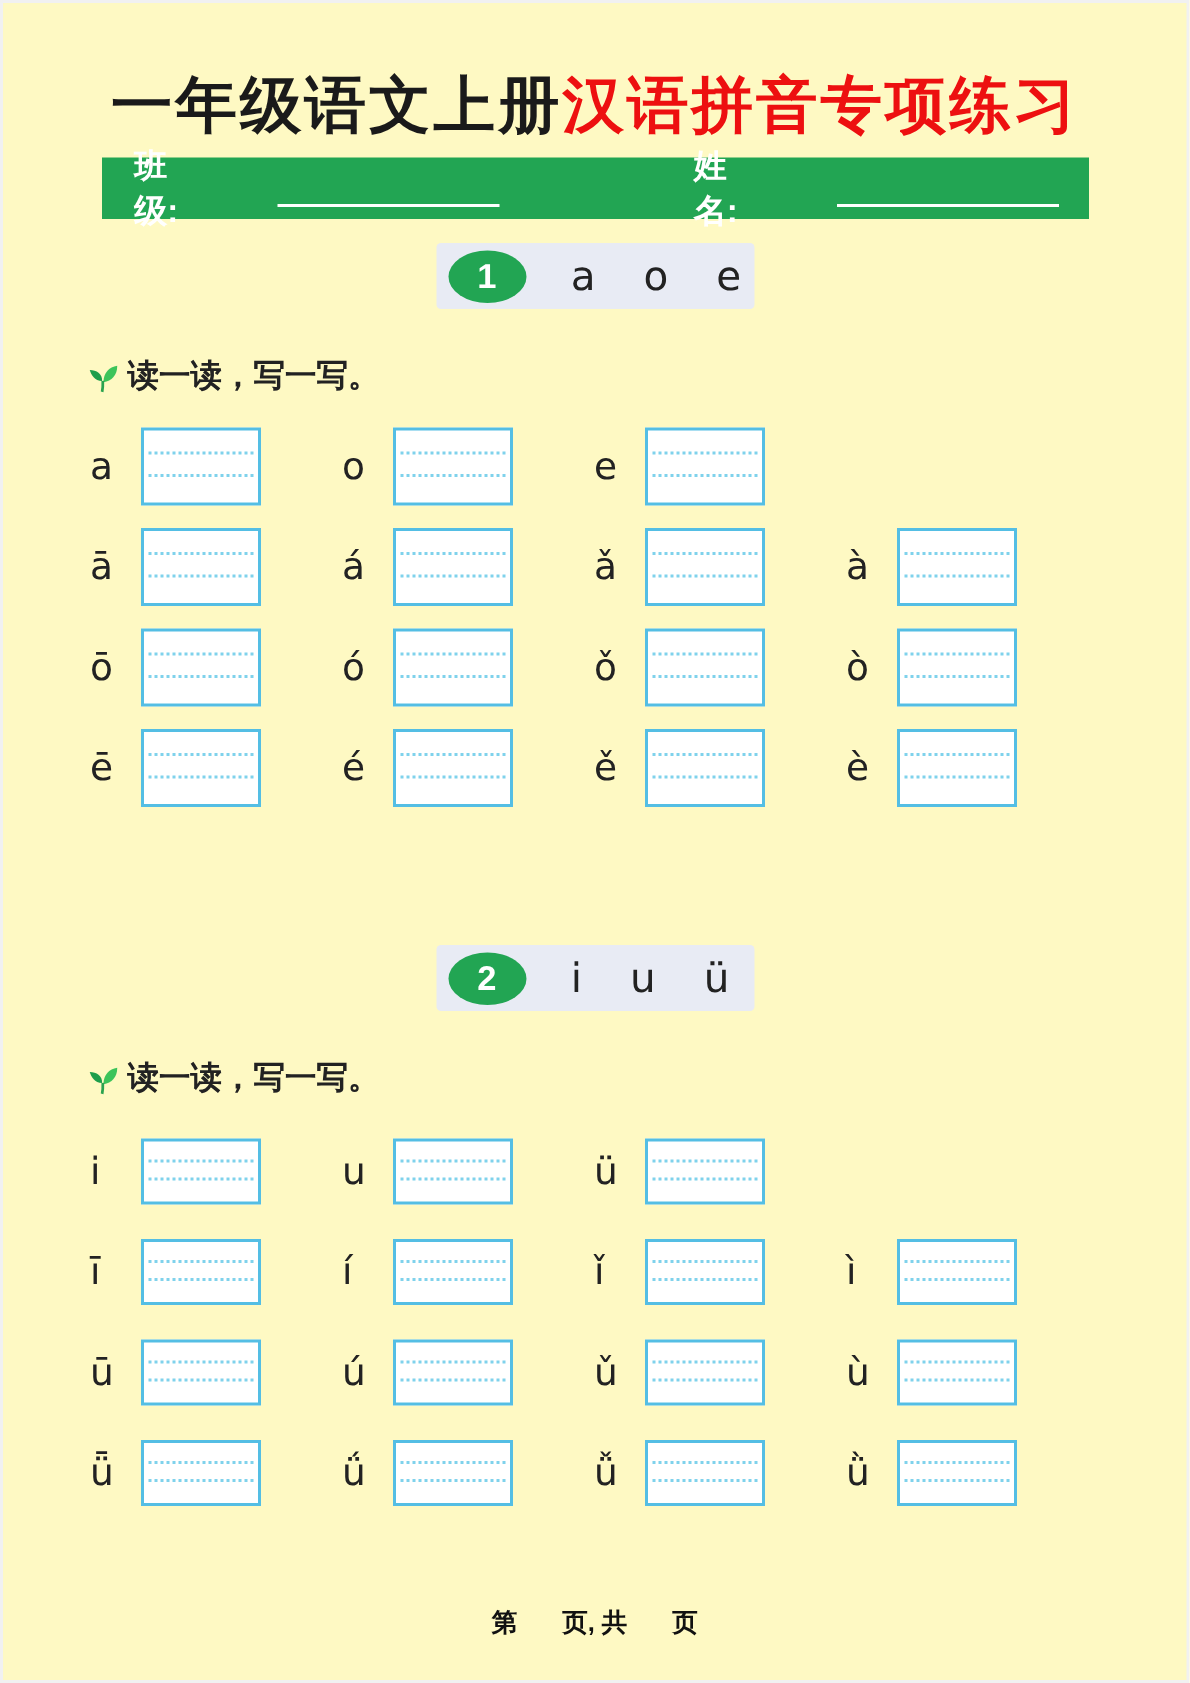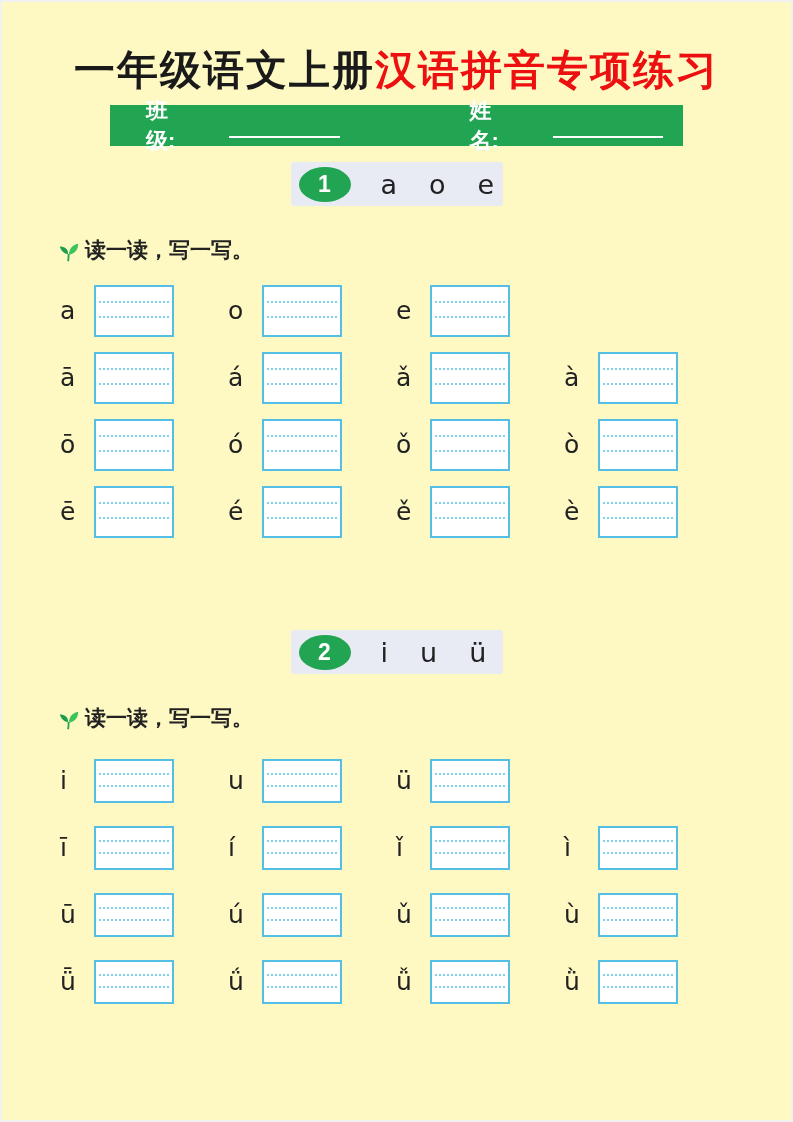--- a/index.html
+++ b/index.html
@@ -23,26 +23,26 @@
     font-weight:900;
     font-size:41px;
     letter-spacing:2px;
     line-height:1.1;
     white-space:nowrap;
   }
   .t-red { color:var(--title-red,#ed1010); }
 
   
   .head-bar {
-    width:573px; height:41px;
+    width:658px; height:41px;
     margin:12px auto 0;
     background:var(--green,#22a553);
     display:flex; align-items:center;
     box-sizing:border-box;
-    padding:0 20px 0 36px;
+    padding:0 20px 0 22px;
     color:#fff;
     font-size:22px;
     font-weight:600;
     gap:40px;
   }
   .hb-line {
     display:inline-block;
     width:160px; height:22px;
     border-bottom:2px solid #fff;
     margin-left:8px;
@@ -314,14 +314,17 @@
             <div class="wbox"></div>
           </div>
         <div class="cell">
             <span class="letter">ǜ</span>
             <div class="wbox"></div>
           </div>
       </div>
     </div>
   </section>
 
+  <div class="footer">
+    <span class="fseg">第</span><span class="fseg">页, 共</span><span class="fseg">页</span>
+  </div>
 
 </div>
 
 </body></html>

